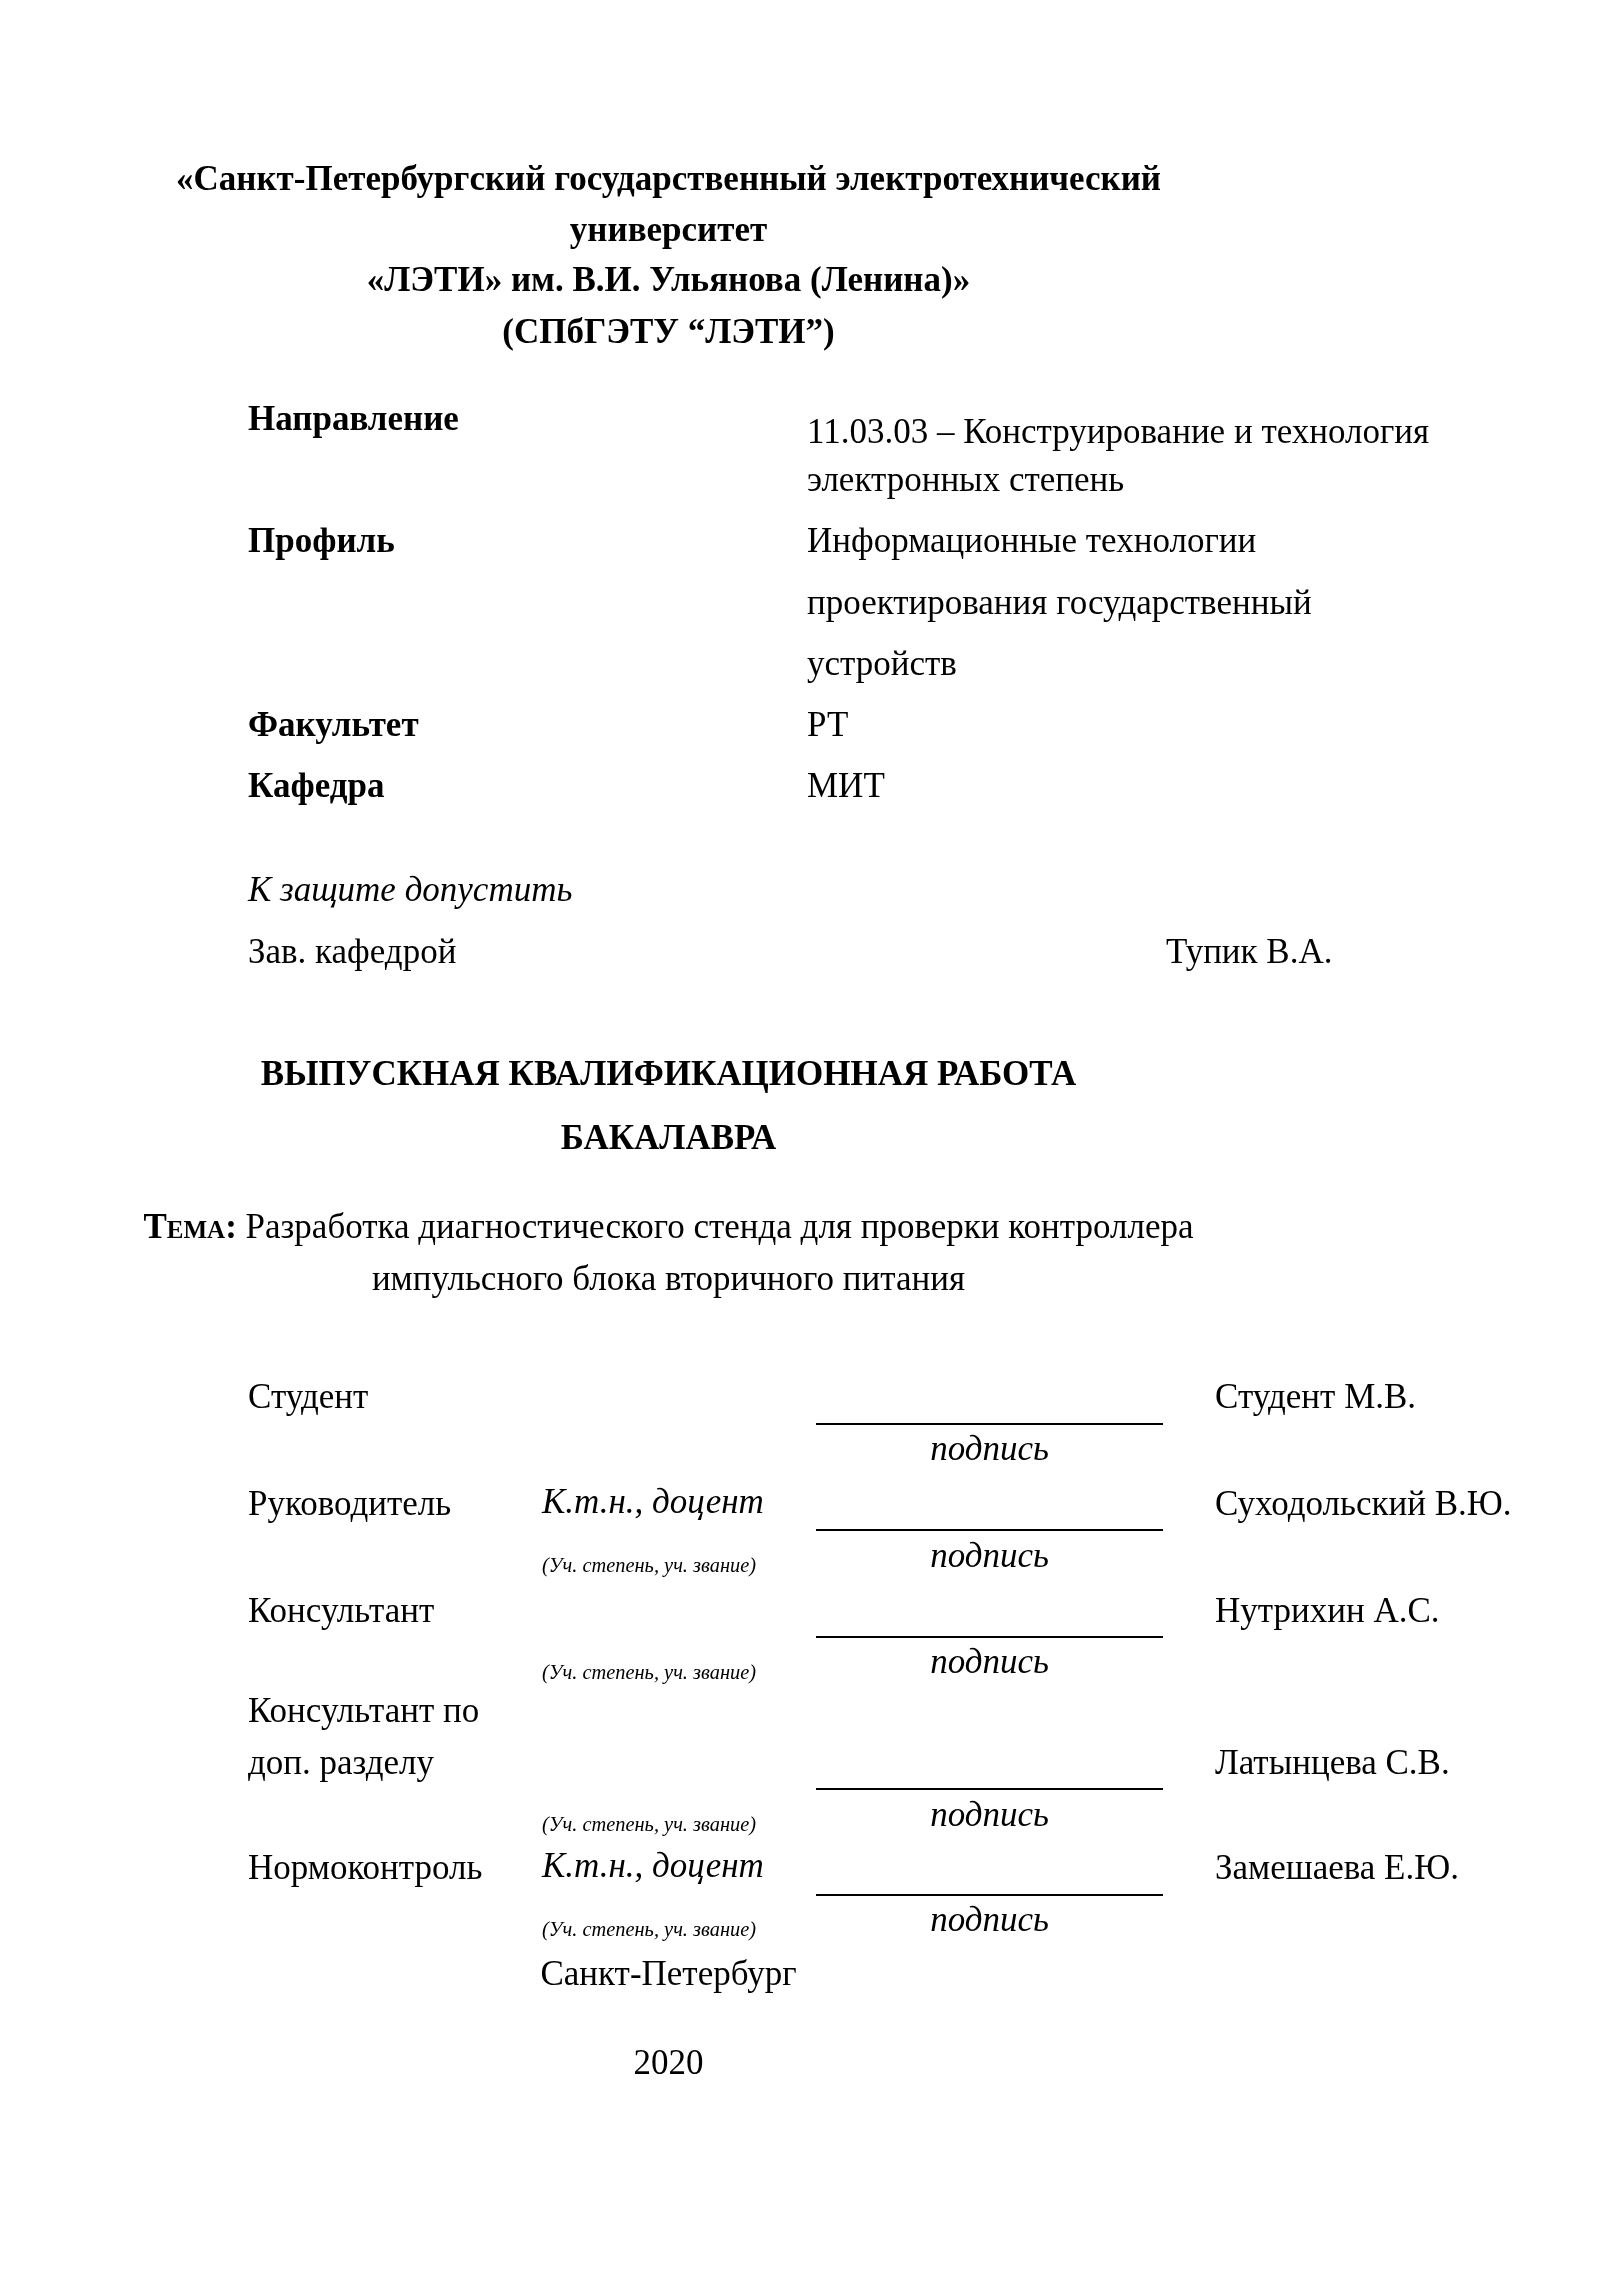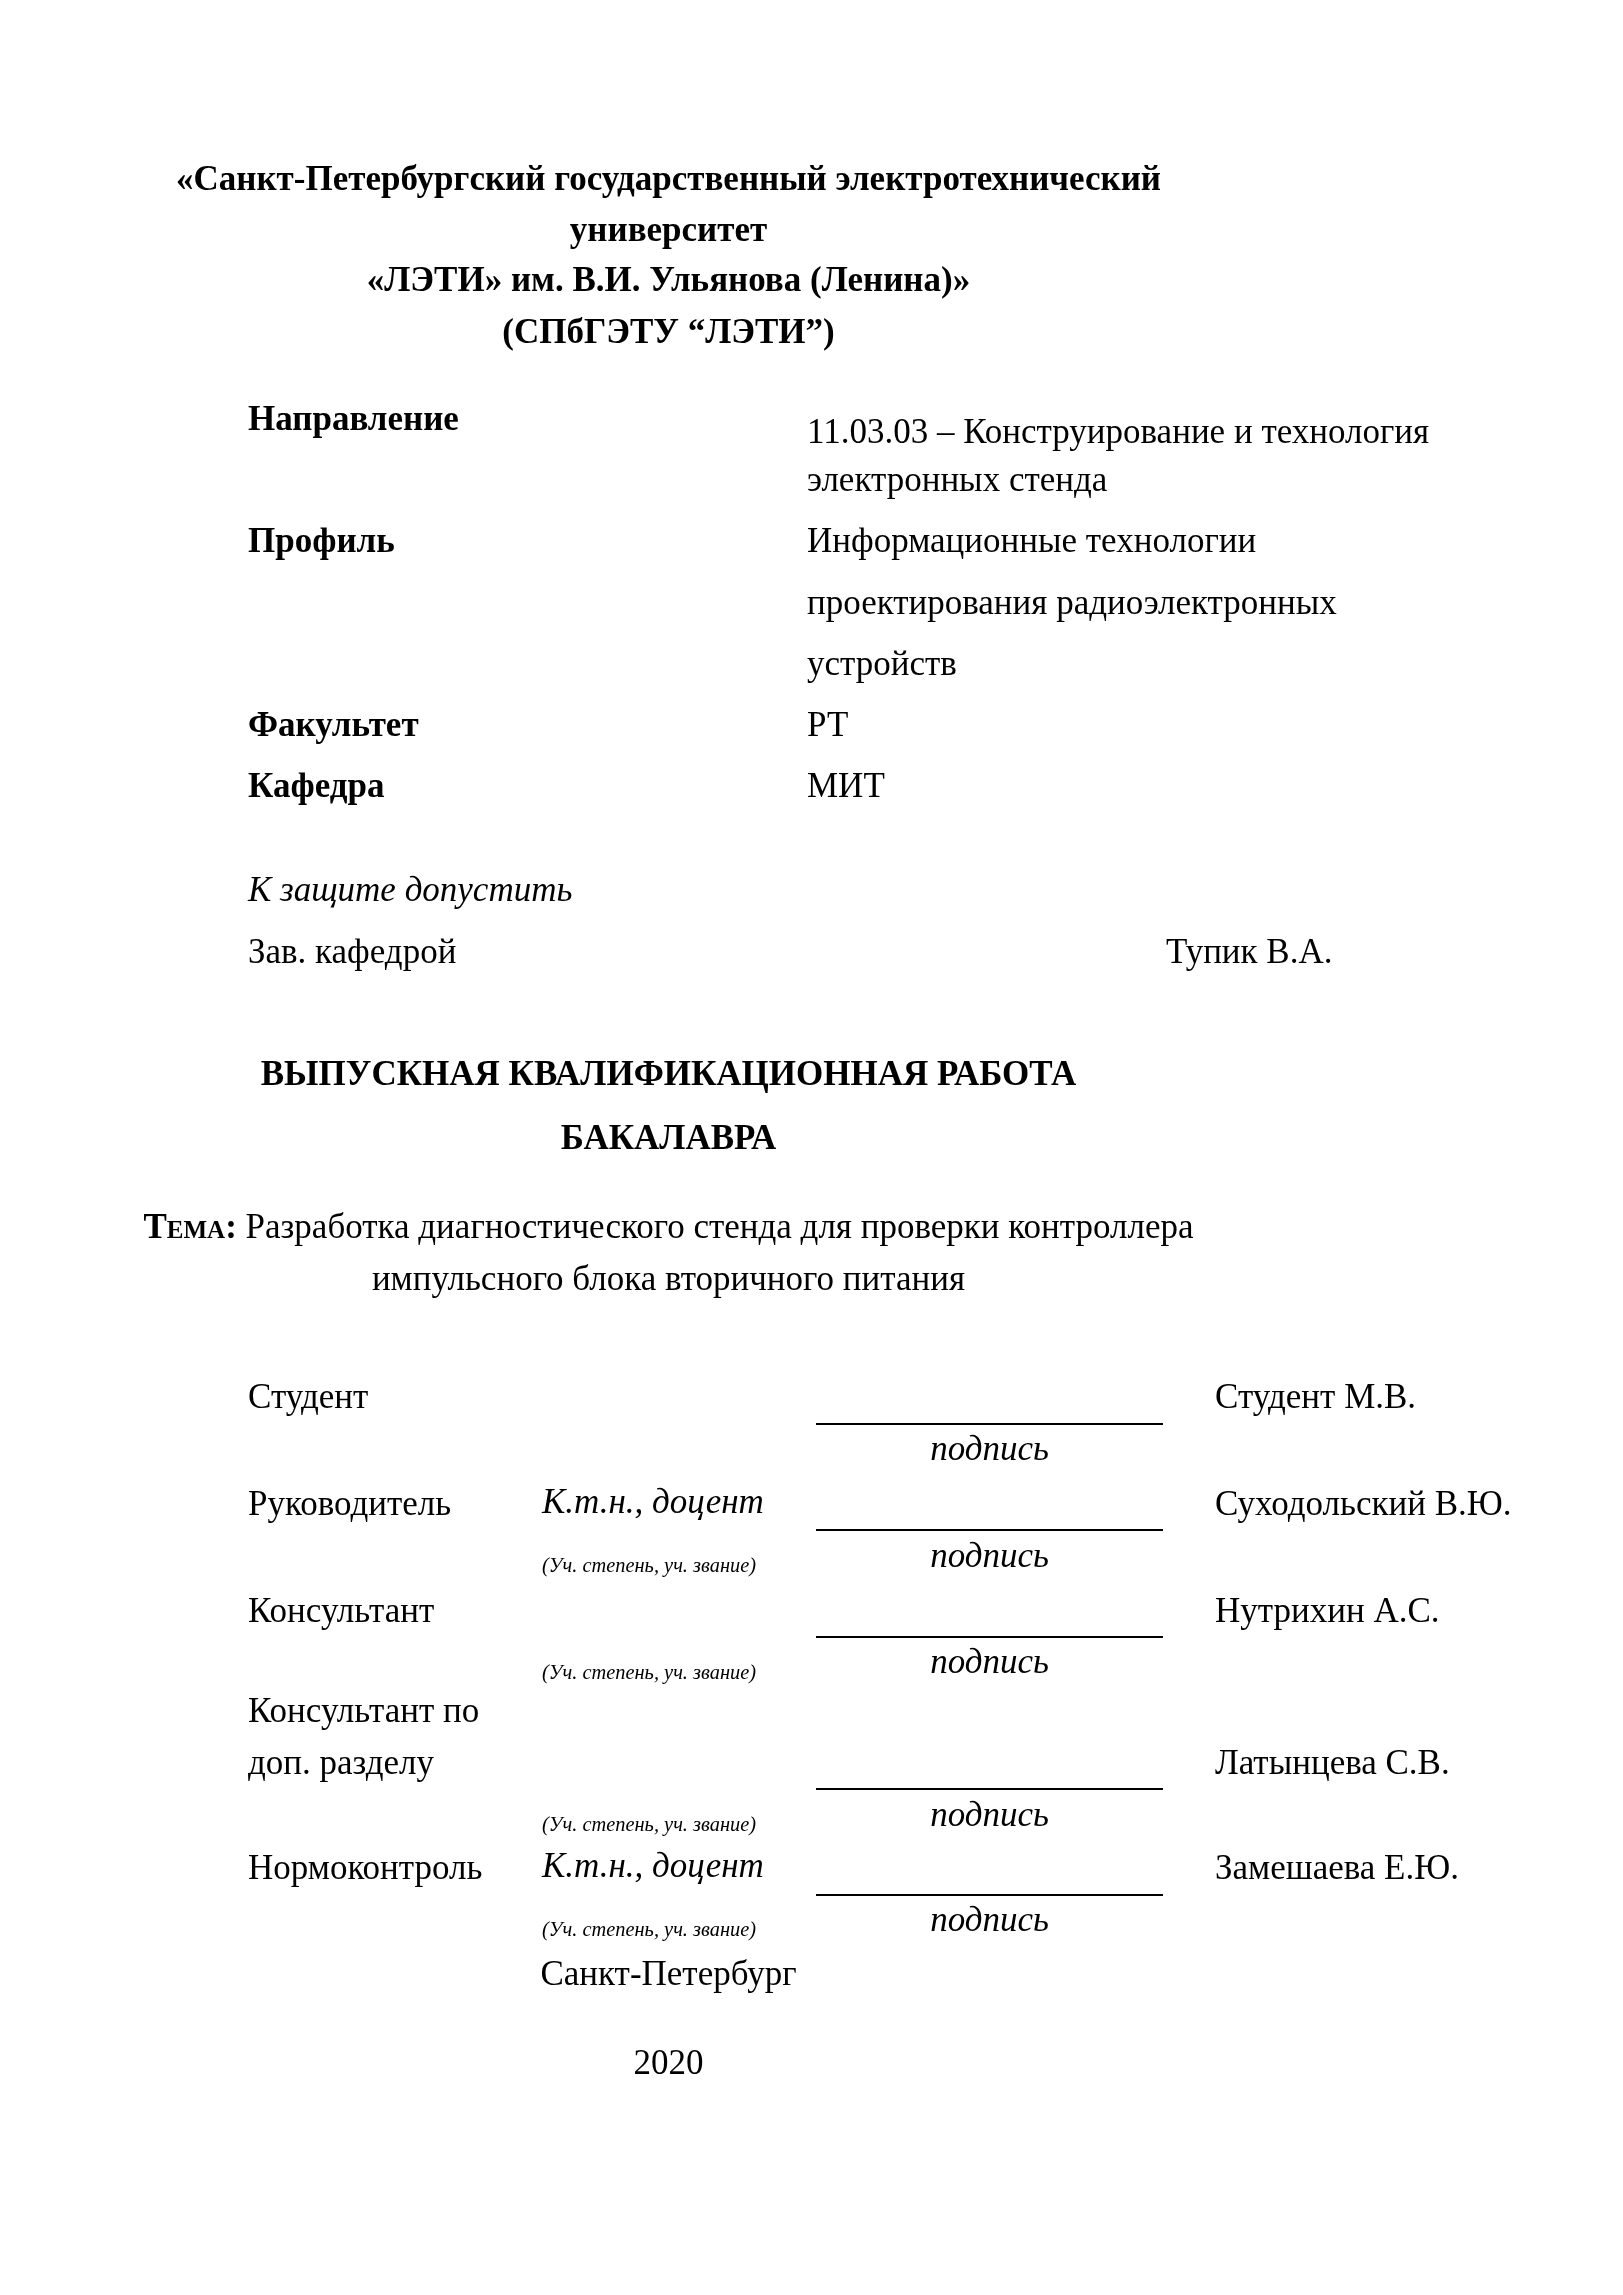--- a/index.html
+++ b/index.html
@@ -26,25 +26,25 @@
 <body>
 
 <div class="abs center uni" style="top:155px;">«Санкт-Петербургский государственный электротехнический</div>
 <div class="abs center uni" style="top:206px;">университет</div>
 <div class="abs center uni" style="top:256px;">«ЛЭТИ» им. В.И. Ульянова (Ленина)»</div>
 <div class="abs center uni" style="top:308px;">(СПбГЭТУ “ЛЭТИ”)</div>
 
 <div>
   <div class="abs lbl" style="left:248px; top:399px;">Направление</div>
   <div class="abs val" style="left:807px; top:412px;">11.03.03 – Конструирование и технология</div>
-  <div class="abs val" style="left:807px; top:460px;">электронных стенда</div>
+  <div class="abs val" style="left:807px; top:460px;">электронных степень</div>
 
   <div class="abs lbl" style="left:248px; top:521px;">Профиль</div>
   <div class="abs val" style="left:807px; top:521px;">Информационные технологии</div>
-  <div class="abs val" style="left:807px; top:583px;">проектирования радиоэлектронных</div>
+  <div class="abs val" style="left:807px; top:583px;">проектирования государственный</div>
   <div class="abs val" style="left:807px; top:644px;">устройств</div>
 
   <div class="abs lbl" style="left:248px; top:705px;">Факультет</div>
   <div class="abs val" style="left:807px; top:705px;">РТ</div>
 
   <div class="abs lbl" style="left:248px; top:766px;">Кафедра</div>
   <div class="abs val" style="left:807px; top:766px;">МИТ</div>
 </div>
 
 <div class="abs txt ital" style="left:248px; top:868px;">К защите допустить</div>

